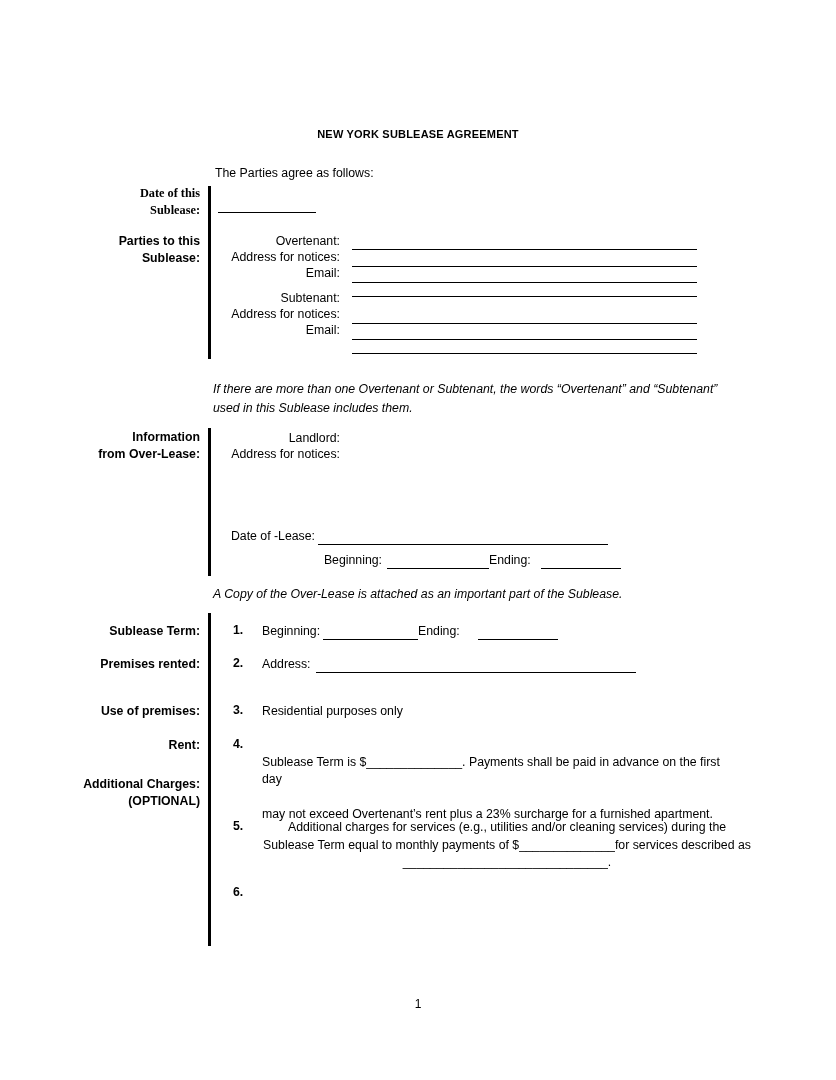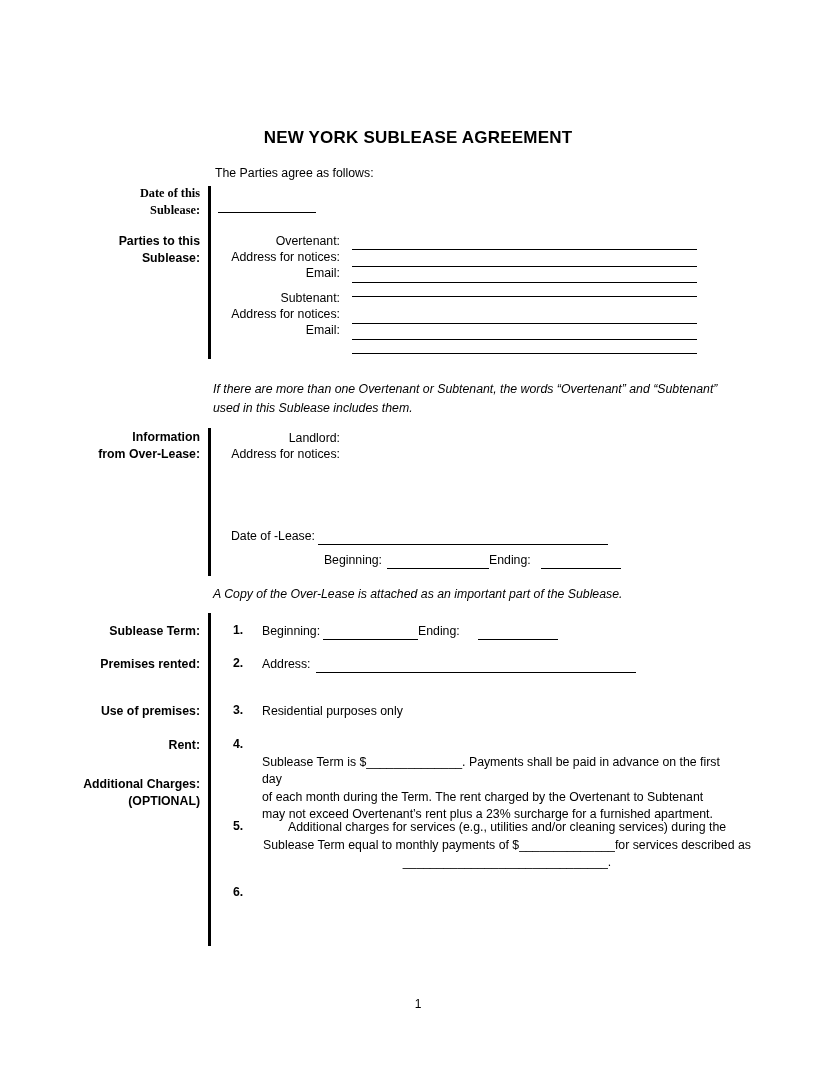--- a/index.html
+++ b/index.html
@@ -20,21 +20,21 @@
     width: 836px;
     height: 1080px;
     background: #fff;
   }
   .doc-title {
     position: absolute;
     top: 128px;
     left: 0;
     width: 836px;
     text-align: center;
-    font-size: 17px;
+    font-size: 11px;
     font-weight: bold;
     letter-spacing: 0.2px;
   }
   
   .vrule {
     position: absolute;
     left: 208px;
     width: 3px;
     background: #000;
   }
@@ -170,21 +170,21 @@
 
   <div class="lbl" style="top:703px;">Use of premises:</div>
   <div class="num" style="left:233px;top:703px;">3.</div>
   <div class="para" style="left:262px;top:703px;">Residential purposes only</div>
 
   <div class="lbl" style="top:737px;">Rent:</div>
   <div class="num" style="left:233px;top:737px;">4.</div>
   <div class="para" style="left:262px;top:736px;width:480px;">
     <br>
     <span>Sublease Term is $______________.  Payments shall be paid in advance on the first day</span><br>
-    <span>of each month during the Term.  The rent charged by the Overtenant to Subtenant</span><br>
+    <br>
     <span>may not exceed Overtenant’s rent plus a 23% surcharge for a furnished apartment.</span>
   </div>
 
   <div class="lbl" style="top:776px;">
     <span>Additional Charges:</span><br>
     <span>(OPTIONAL)</span>
   </div>
   <div class="num" style="left:233px;top:819px;">5.</div>
   <div class="para" style="left:262px;top:819px;width:490px;text-align:center;">
     <span>Additional charges for services (e.g., utilities and/or cleaning services) during the</span><br>

